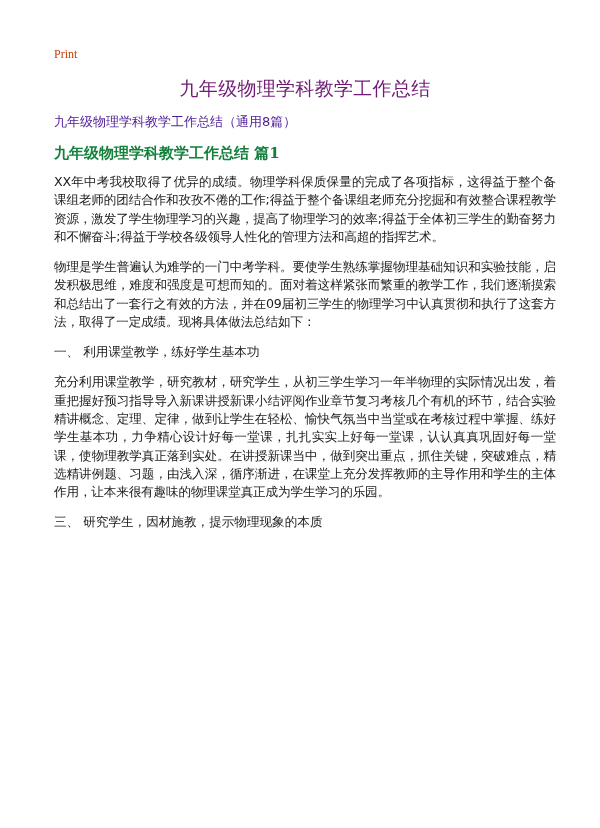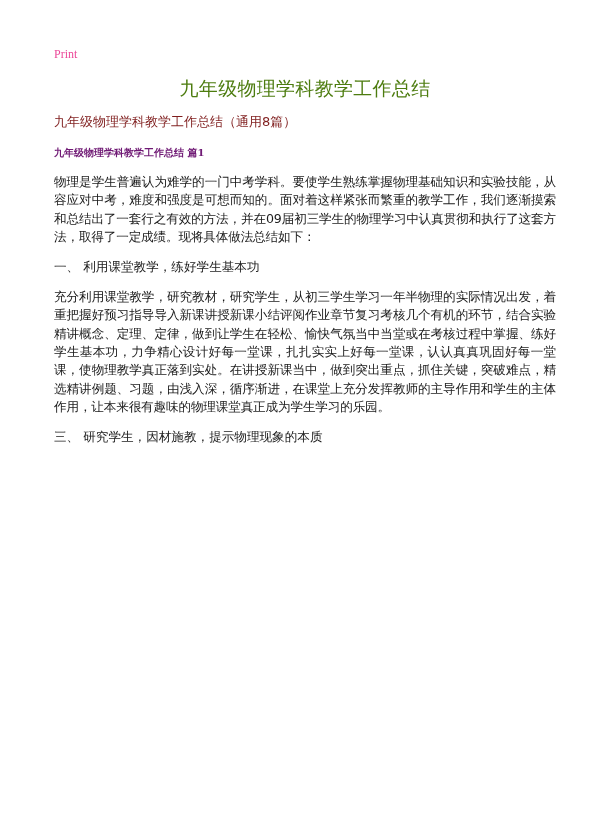--- a/index.html
+++ b/index.html
@@ -17,45 +17,45 @@
     .page {
       position: relative;
       width: 600px;
       height: 828px;
       box-sizing: border-box;
       padding: 47px 44px 0 54px;
     }
     .print-label {
       font-family: "Liberation Serif", serif;
       font-size: 12px;
-      color: #ec4899;
+      color: #c2410c;
       margin: 0 0 14px 0;
       line-height: 14px;
     }
     .doc-title {
       text-align: center;
       font-size: 19px;
       font-weight: normal;
       margin: 0 0 12px 0;
       line-height: 26px;
-      color: #4d7c0f;
+      color: #701a75;
       letter-spacing: 0.3px;
     }
     .doc-subtitle {
       font-size: 13px;
       margin: 0 0 13px 0;
       line-height: 18px;
-      color: #7f1d1d;
+      color: #4c1d95;
     }
     .section-heading {
-      font-size: 10px;
+      font-size: 15px;
       font-weight: bold;
       margin: 0 0 11px 0;
       line-height: 18px;
-      color: #701a75;
+      color: #15803d;
       font-family: "DejaVu Serif", serif;
     }
     .para {
       font-size: 12.6px;
       line-height: 18.3px;
       margin: 0 0 12px 0;
       color: #1a1a1a;
       text-align: justify;
       letter-spacing: -0.15px;
       word-break: break-all;
@@ -72,22 +72,23 @@
 
 <div class="page">
   <div class="print-label">Print</div>
 
   <h1 class="doc-title">九年级物理学科教学工作总结</h1>
 
   <div class="doc-subtitle">九年级物理学科教学工作总结（通用8篇）</div>
 
   <div class="section-heading">九年级物理学科教学工作总结 篇1</div>
 
+  <p class="para">XX年中考我校取得了优异的成绩。物理学科保质保量的完成了各项指标，这得益于整个备课组老师的团结合作和孜孜不倦的工作;得益于整个备课组老师充分挖掘和有效整合课程教学资源，激发了学生物理学习的兴趣，提高了物理学习的效率;得益于全体初三学生的勤奋努力和不懈奋斗;得益于学校各级领导人性化的管理方法和高超的指挥艺术。</p>
 
-  <p class="para">物理是学生普遍认为难学的一门中考学科。要使学生熟练掌握物理基础知识和实验技能，从容应对中考，难度和强度是可想而知的。面对着这样紧张而繁重的教学工作，我们逐渐摸索和总结出了一套行之有效的方法，并在09届初三学生的物理学习中认真贯彻和执行了这套方法，取得了一定成绩。现将具体做法总结如下：</p>
+  <p class="para">物理是学生普遍认为难学的一门中考学科。要使学生熟练掌握物理基础知识和实验技能，启发积极思维，难度和强度是可想而知的。面对着这样紧张而繁重的教学工作，我们逐渐摸索和总结出了一套行之有效的方法，并在09届初三学生的物理学习中认真贯彻和执行了这套方法，取得了一定成绩。现将具体做法总结如下：</p>
 
   <div class="sub-heading">一、 利用课堂教学，练好学生基本功</div>
 
   <p class="para">充分利用课堂教学，研究教材，研究学生，从初三学生学习一年半物理的实际情况出发，着重把握好预习指导导入新课讲授新课小结评阅作业章节复习考核几个有机的环节，结合实验精讲概念、定理、定律，做到让学生在轻松、愉快气氛当中当堂或在考核过程中掌握、练好学生基本功，力争精心设计好每一堂课，扎扎实实上好每一堂课，认认真真巩固好每一堂课，使物理教学真正落到实处。在讲授新课当中，做到突出重点，抓住关键，突破难点，精选精讲例题、习题，由浅入深，循序渐进，在课堂上充分发挥教师的主导作用和学生的主体作用，让本来很有趣味的物理课堂真正成为学生学习的乐园。</p>
 
 
 
   <div class="sub-heading">三、 研究学生，因材施教，提示物理现象的本质</div>
 </div>
 

